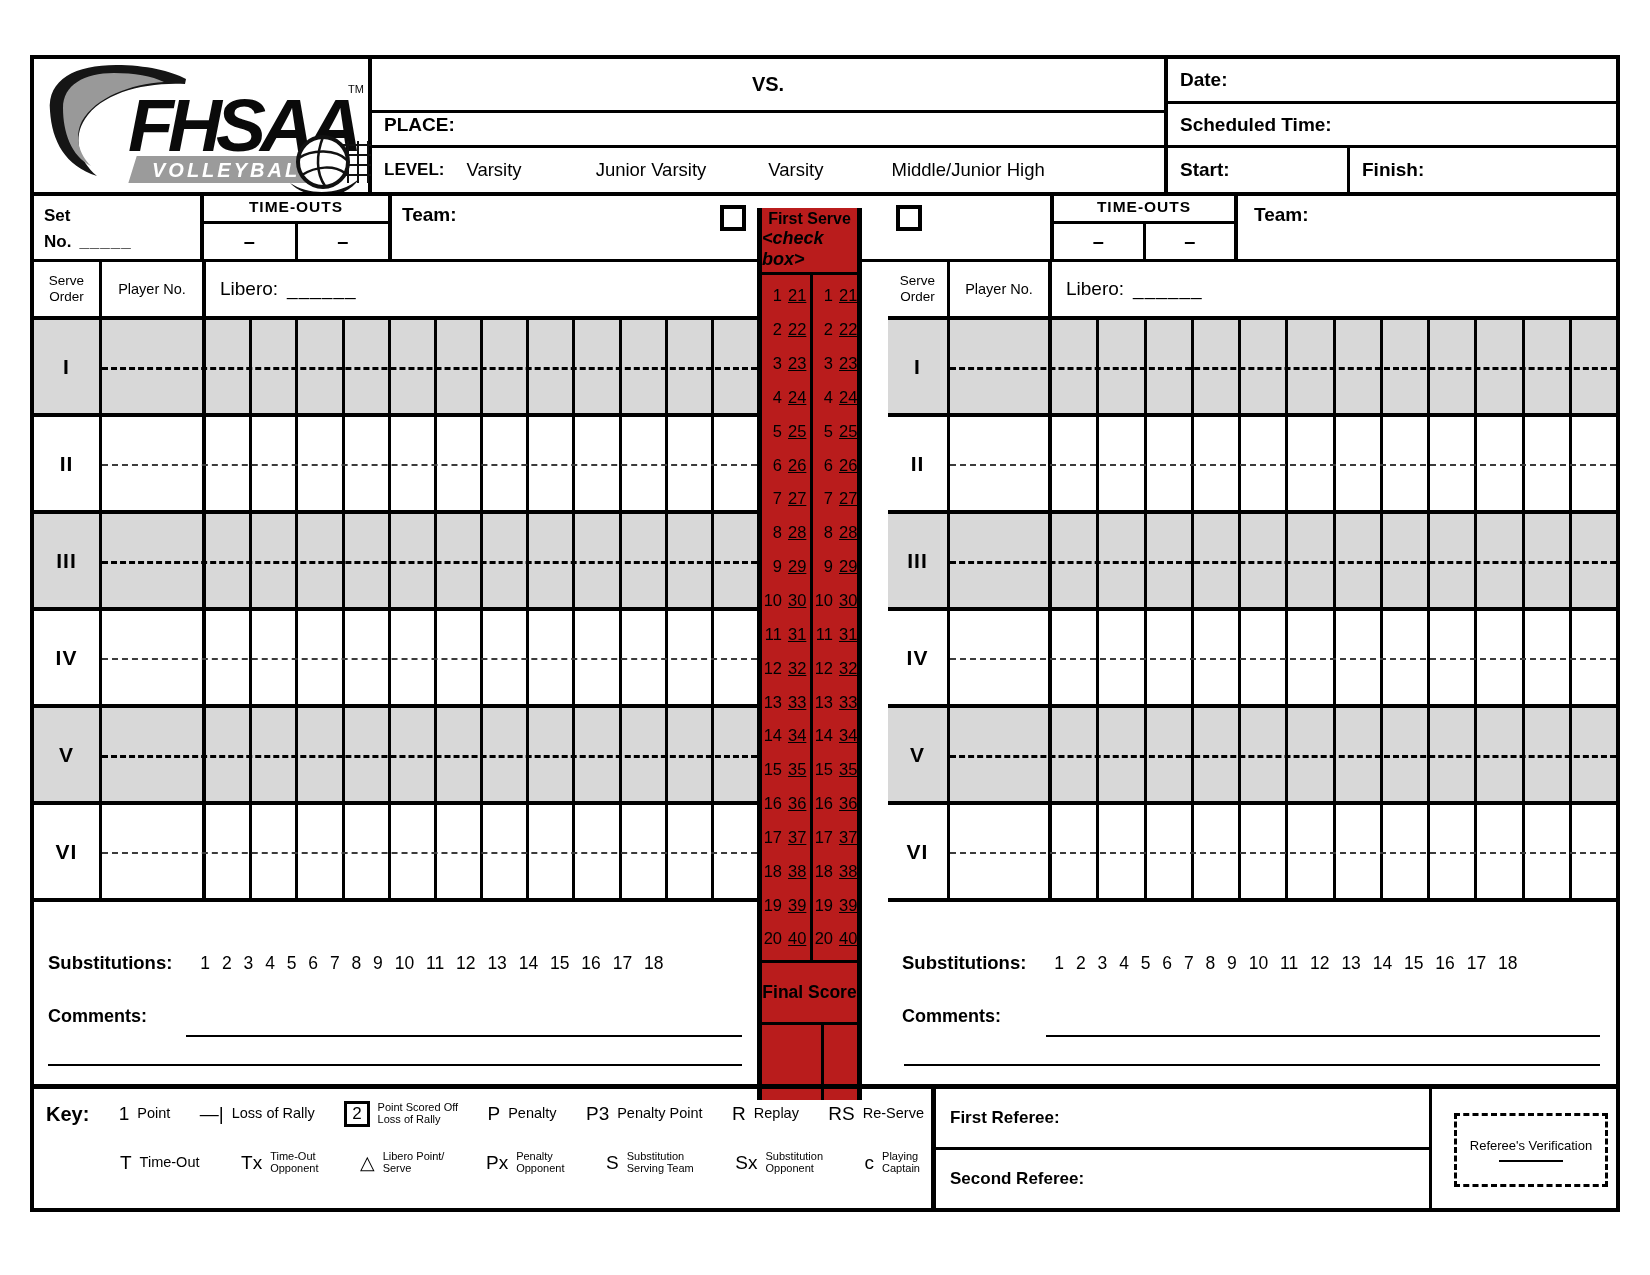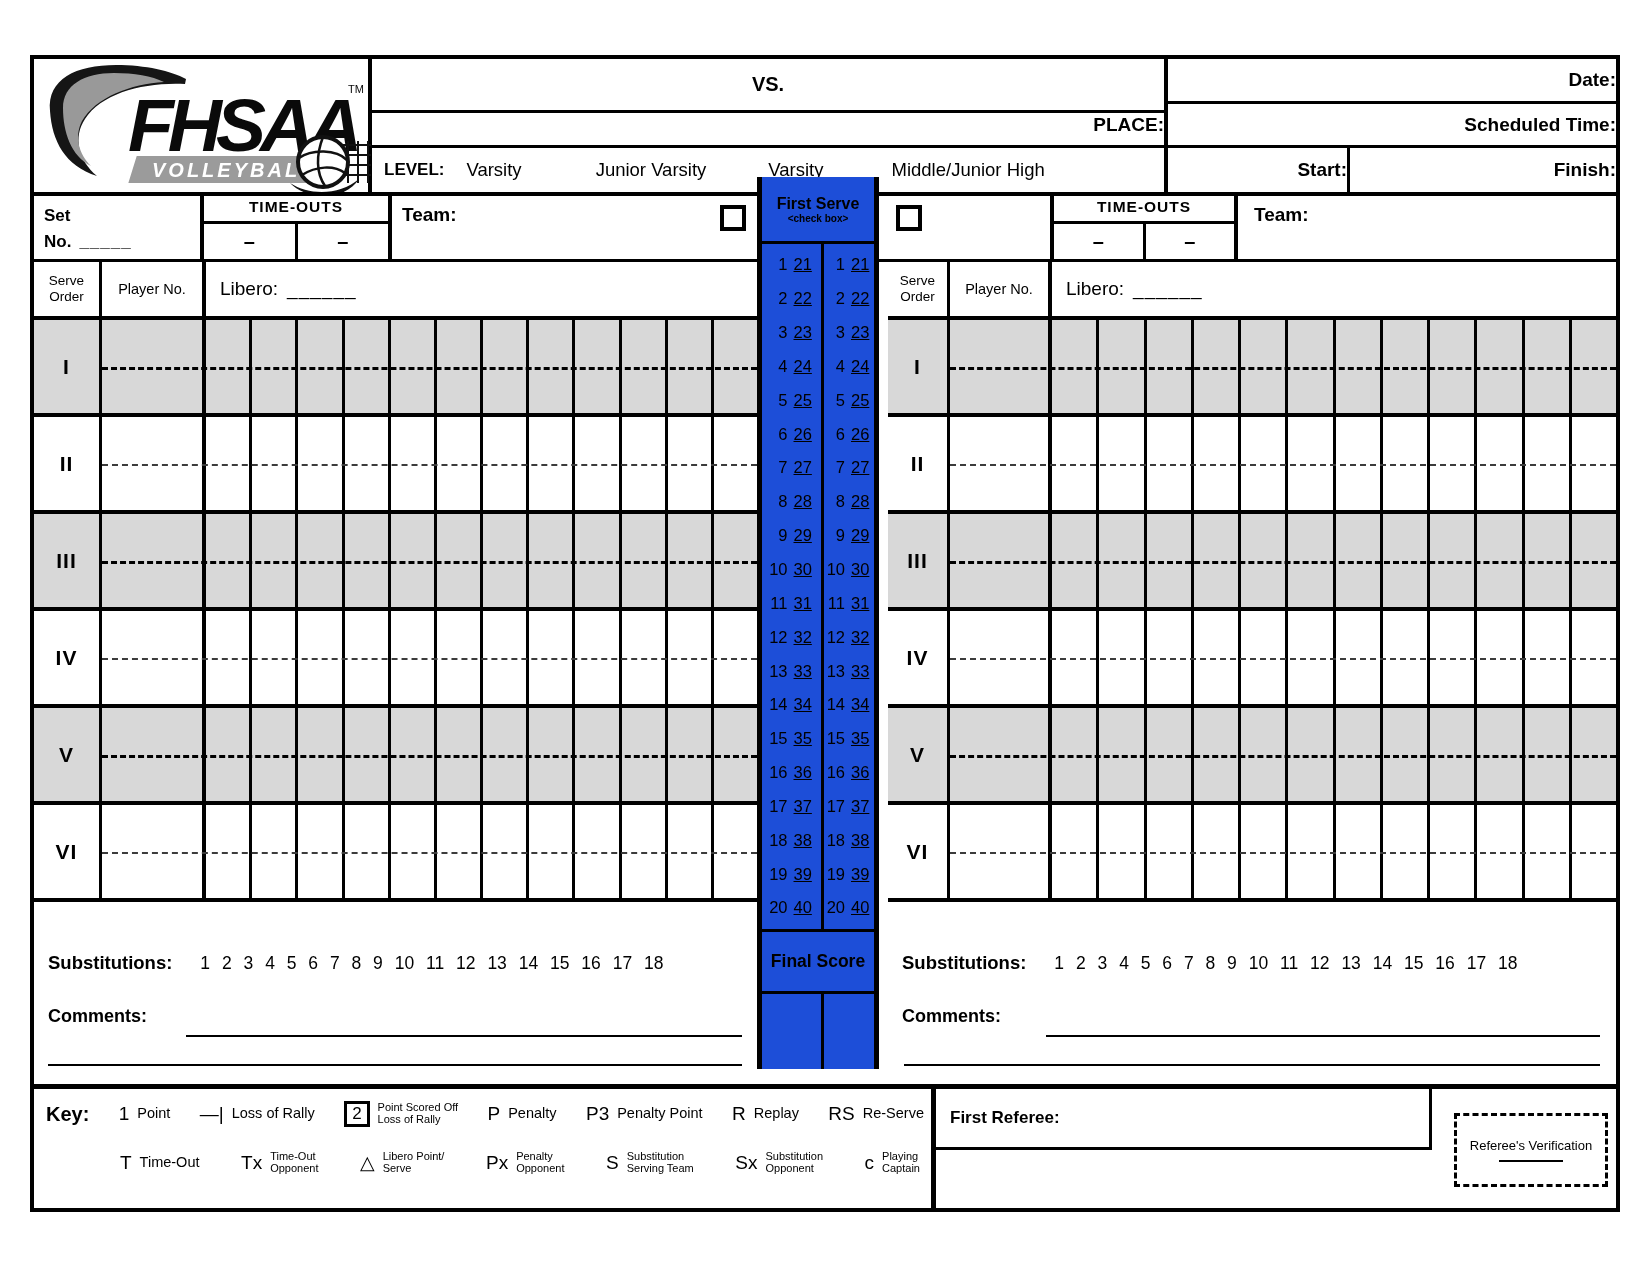--- a/index.html
+++ b/index.html
@@ -6,21 +6,21 @@
   .page{position:relative;width:1650px;height:1275px;background:#fff;overflow:hidden;
         font-family:"Liberation Sans",sans-serif;color:#000;}
   .sheet{position:absolute;left:30px;top:55px;width:1590px;height:1157px;
          border:4px solid #000;box-sizing:border-box;background:#fff;}
   .c{position:absolute;box-sizing:border-box;}
   .bb3{border-bottom:3px solid #000;} .bb4{border-bottom:4px solid #000;}
   .br3{border-right:3px solid #000;}  .br4{border-right:4px solid #000;}
   .bl4{border-left:4px solid #000;}
   .hline{position:absolute;background:#000;left:0;width:1582px;}
   .vline{position:absolute;background:#000;}
-  .padlab{padding-left:12px;display:flex;align-items:center;font-weight:bold;font-size:19px;justify-content:flex-end;}
+  .padlab{padding-left:12px;display:flex;align-items:center;font-weight:bold;font-size:19px;}
   .centered{display:flex;align-items:center;justify-content:center;}
   
   .vs{font-weight:bold;font-size:20px;}
   .lvl{display:flex;align-items:center;padding-left:12px;font-size:18.5px;}
   .lvl .lab{font-weight:bold;font-size:17px;}
   .lvlopt0{margin-left:22px;} .lvlopt1{margin-left:74px;} .lvlopt2{margin-left:62px;} .lvlopt3{margin-left:68px;}
   
   .setcell{padding:7px 0 0 10px;font-weight:bold;font-size:17px;line-height:1.5;}
   .setblank{margin-left:8px;letter-spacing:1px;}
   .tobox .tolab{height:32px;border-bottom:3px solid #000;display:flex;align-items:center;justify-content:center;
@@ -45,25 +45,25 @@
   .grow .pl{border-right:4px solid #000;box-sizing:border-box;}
   .grow .gc{flex:1;border-right:3px solid #000;box-sizing:border-box;}
   .grow .gc:nth-last-child(2){border-right:none;}
   .gridL .so{width:68px;} .gridL .pl{width:104px;}
   .gridR .so{width:62px;} .gridR .pl{width:102px;}
   .dashline{position:absolute;right:0;top:47px;height:0;}
   .gridL .dashline{left:68px;} .gridR .dashline{left:62px;}
   .dashline.dk{border-top:3px dashed #000;}
   .dashline.lt{border-top:2px dashed #3c3c3c;}
   
-  .mid{position:absolute;left:723px;top:118px;width:122px;height:892px;
-       border-left:5px solid #000;border-right:5px solid #000;box-sizing:border-box;background:#1d4ed8;}
+  .mid{position:absolute;left:723px;top:149px;width:105px;height:892px;
+       border-left:5px solid #000;border-right:5px solid #000;box-sizing:border-box;background:#b91c1c;}
   .fsbox{height:67px;border-bottom:3px solid #000;box-sizing:border-box;display:flex;flex-direction:column;
          align-items:center;justify-content:center;font-weight:bold;}
-  .fsbox .l1{font-size:16px;} .fsbox .l2{font-size:10px;}
+  .fsbox .l1{font-size:16px;} .fsbox .l2{font-size:18px;font-style:italic;}
   .numwrap{height:685px;display:flex;box-sizing:border-box;}
   .numcol{display:flex;flex-direction:column;justify-content:space-around;padding:4px 0;box-sizing:border-box;}
   .numcol.colA{width:62px;border-right:3px solid #000;}
   .numcol.colB{flex:1;}
   .numrow{display:flex;justify-content:center;gap:6px;font-size:16.5px;}
   .numrow .na{min-width:20px;text-align:right;} .numrow .nb{min-width:22px;text-align:left;text-decoration:underline;}
   .fslabel{height:65px;border-top:3px solid #000;border-bottom:3px solid #000;box-sizing:border-box;
            display:flex;align-items:center;justify-content:center;font-weight:bold;font-size:17.5px;}
   .fsboxes{height:75px;display:flex;box-sizing:border-box;}
   .fsboxes .fb1{width:62px;border-right:3px solid #000;box-sizing:border-box;}
@@ -695,20 +695,23 @@
               </span>
             </div></span>
       </div>
     </div>
     <div class="vline" style="left:897px;top:1030px;width:5px;height:119px;"></div>
 
     <div class="c" style="left:902px;top:1030px;width:680px;height:119px;">
       <div class="refcell bb3 br3" style="left:0;top:0;width:496px;height:61px;">
           <span>First Referee:</span>
         </div>
+      <div class="refcell br3" style="left:0;top:61px;width:496px;height:58px;">
+          <span>Second Referee:</span>
+        </div>
       <div class="verify" style="left:518px;top:24px;width:154px;height:74px;">
         <span class="vtext">Referee's Verification</span>
         <span class="sigline"></span>
       </div>
     </div>
 
   </div>
 </div>
 
 </body></html>

